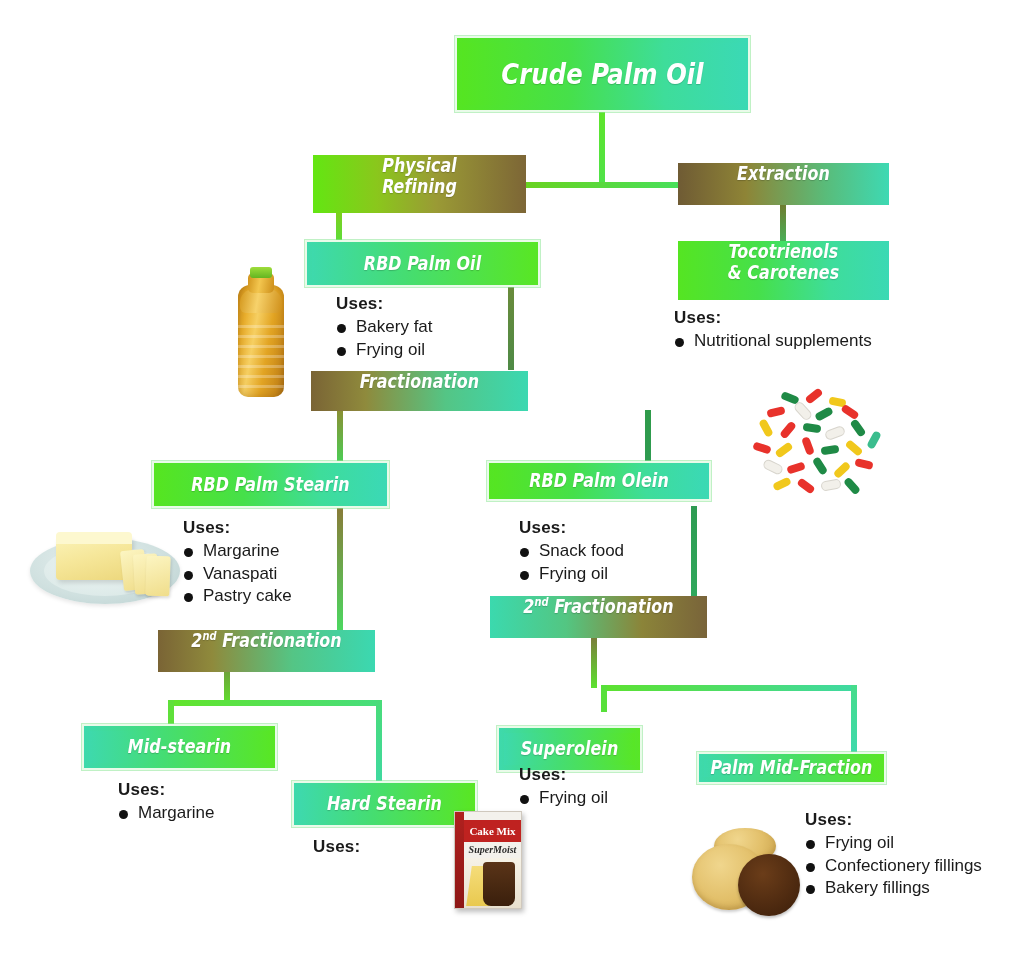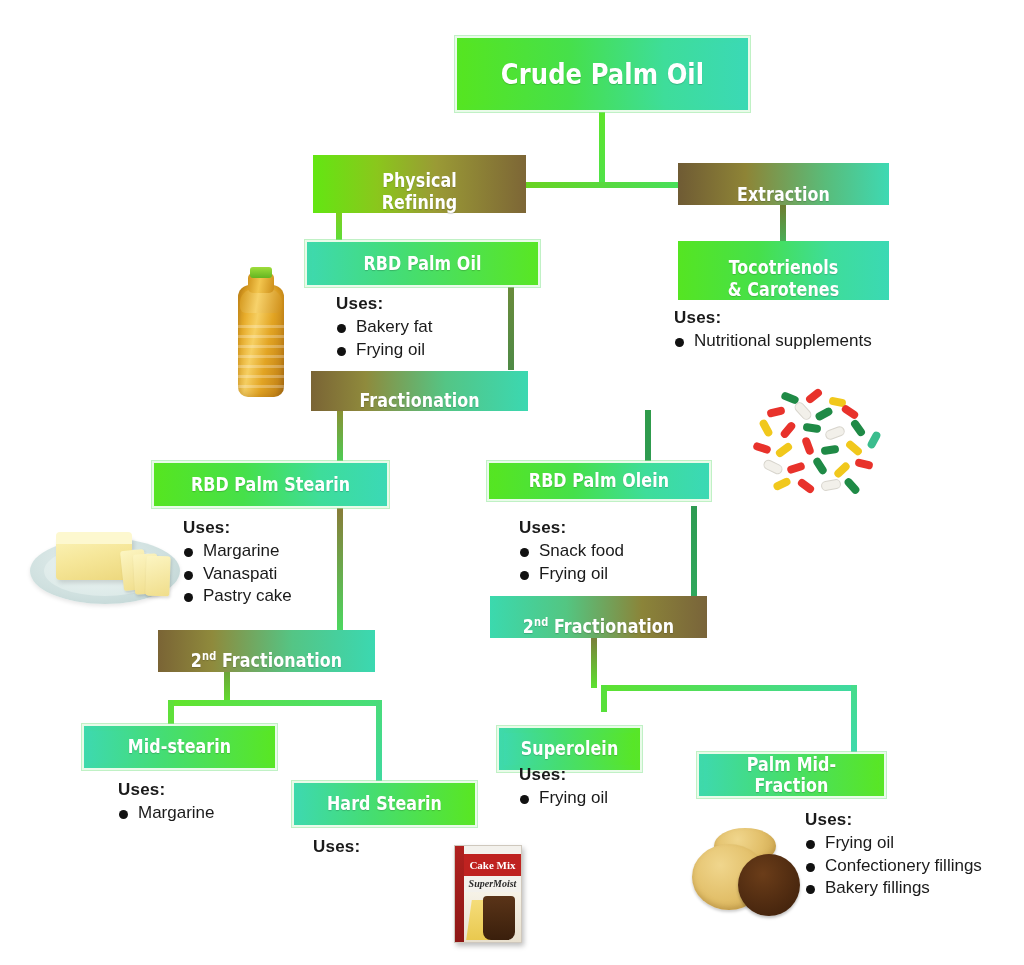--- a/index.html
+++ b/index.html
@@ -3,21 +3,21 @@
 <meta charset="utf-8">
 <style>
   html,body{margin:0;padding:0;background:#ffffff;}
   body{width:1024px;height:965px;font-family:"Liberation Sans",sans-serif;}
   #stage{position:relative;width:1024px;height:965px;overflow:hidden;background:#fff;}
 
   
   .conn{position:absolute;}
 
   
-  .box{position:absolute;box-sizing:border-box;display:flex;align-items:flex-end;}
+  .box{position:absolute;box-sizing:border-box;display:flex;align-items:flex-start;font-style:italic;}
   .box .lbl{
     width:100%;
     color:#ffffff;
     font-weight:bold;
     font-family:"Liberation Sans Narrow","DejaVu Sans Condensed","Liberation Sans",sans-serif;
     letter-spacing:.1px;
     text-shadow:0 1px 1px rgba(0,0,0,.18);
     line-height:1.12;
     transform:scaleX(.93);
     transform-origin:center;
@@ -192,21 +192,21 @@
       <span class="lbl" style="font-size:19px;">Hard Stearin</span>
     </div>
   </div>
 
   <div class="box center framed g-teal-green" style="left:497px;top:710px;width:145px;height:46px;margin-top:16px;">
     <div class="inner g-teal-green">
       <span class="lbl" style="font-size:19px;">Superolein</span>
     </div>
   </div>
 
-  <div class="box center framed g-teal-green" style="left:697px;top:752px;width:189px;height:46px;">
+  <div class="box center framed g-teal-green" style="left:697px;top:752px;width:189px;height:32px;">
     <div class="inner g-teal-green">
       <span class="lbl" style="font-size:19px;">Palm Mid-Fraction</span>
     </div>
   </div>
 
   <div class="uses" style="left:336px;top:294px;">
     <div class="ttl">Uses:</div>
     <ul>
       <li>Bakery fat</li>
       <li>Frying oil</li>
@@ -311,21 +311,21 @@
     <div class="pill" style="left:42px;top:74px;width:18px;height:8px;background:#e8322b;transform:rotate(-18deg);"></div>
     <div class="pill" style="left:66px;top:72px;width:18px;height:8px;background:#1f8a46;transform:rotate(58deg);"></div>
     <div class="pill" style="left:88px;top:76px;width:18px;height:8px;background:#f1c81c;transform:rotate(-44deg);"></div>
     <div class="pill" style="left:110px;top:70px;width:18px;height:8px;background:#e8322b;transform:rotate(14deg);"></div>
     <div class="pill" style="left:28px;top:90px;width:18px;height:8px;background:#f1c81c;transform:rotate(-26deg);"></div>
     <div class="pill" style="left:52px;top:92px;width:18px;height:8px;background:#e8322b;transform:rotate(36deg);"></div>
     <div class="pill" style="left:76px;top:90px;width:18px;height:8px;background:#f2f0ea;border:1px solid #d7d4cc;transform:rotate(-10deg);"></div>
     <div class="pill" style="left:98px;top:92px;width:18px;height:8px;background:#1f8a46;transform:rotate(48deg);"></div>
   </div>
 
-  <div class="art" style="left:454px;top:845px;width:88px;height:100px;">
+  <div class="art" style="left:454px;top:811px;width:88px;height:100px;">
     <div class="cbox">
       <div class="cbox-pic"></div>
       <div class="cslice-yellow"></div>
       <div class="cslice-choc"></div>
       <div class="cbox-band"></div>
       <div class="cbox-title">Cake Mix</div>
       <div class="cbox-script">SuperMoist</div>
       <div class="cbox-side"></div>
     </div>
   </div>

